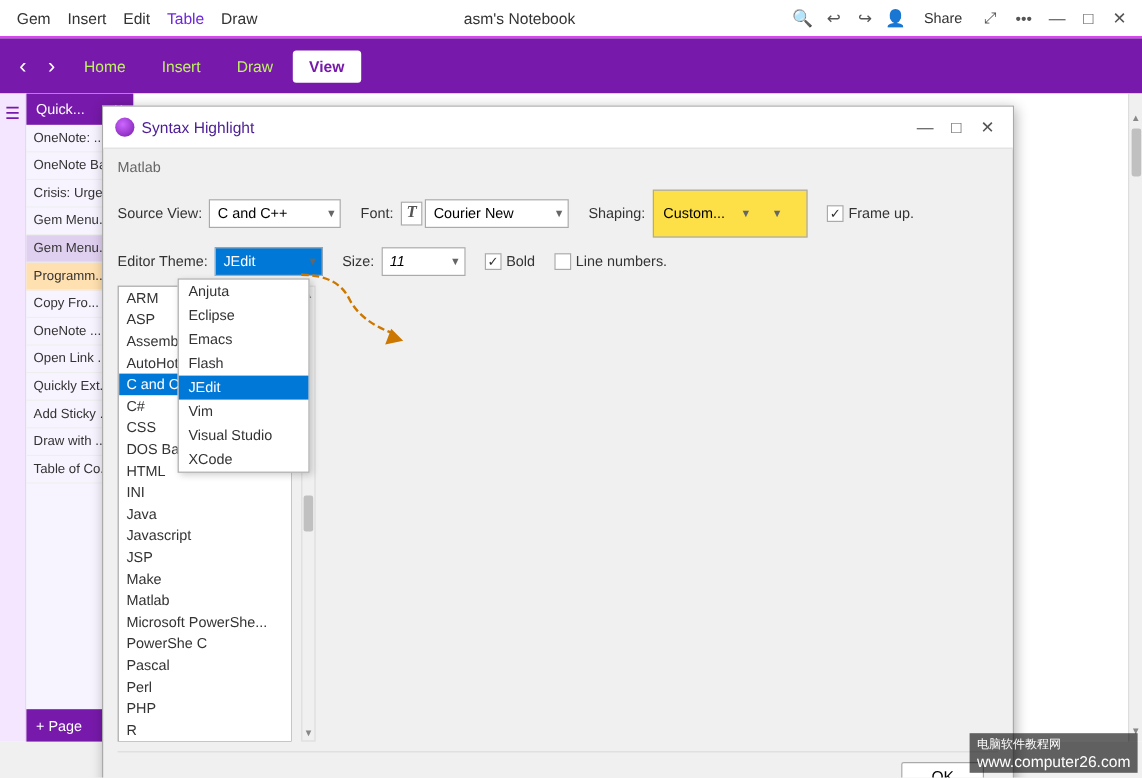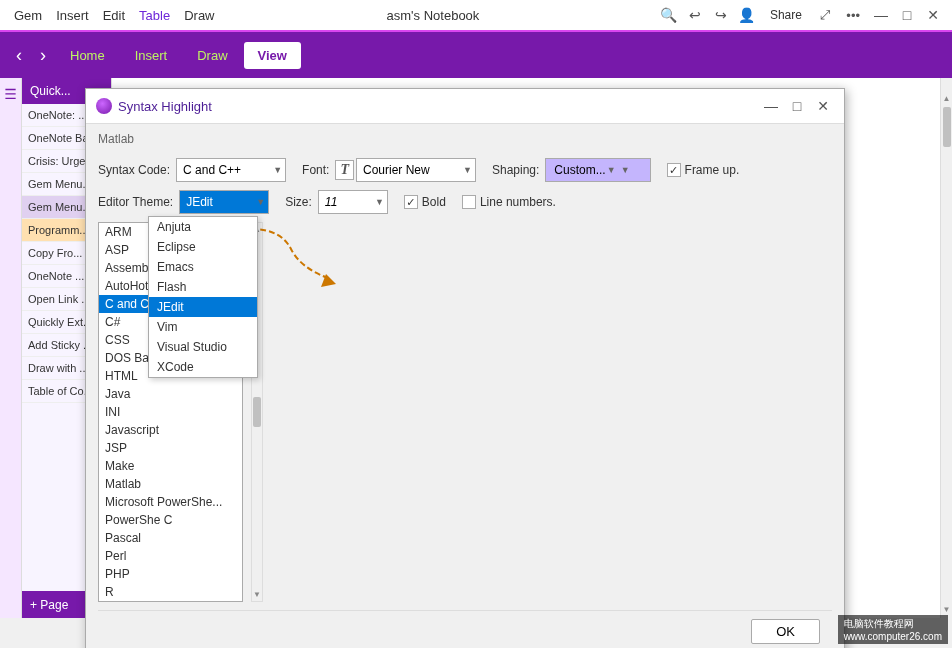--- a/index.html
+++ b/index.html
@@ -97,28 +97,28 @@
     .select-wrapper { position: relative; display: inline-block; }
     .select-wrapper::after { content: '▼'; position: absolute; right: 4px; top: 50%; transform: translateY(-50%); font-size: 9px; color: #666; pointer-events: none; }
 
     
     .checkbox-group { display: flex; align-items: flex-start; gap: 4px; }
     .cb-box { width: 14px; height: 14px; border: 1px solid #aaa; background: #fff; display: inline-flex; align-items: center; justify-content: center; cursor: pointer; }
     .cb-box.checked::after { content: '✓'; font-size: 11px; color: #333; }
 
     
     .shaping-btn {
-      height: 24px;
+      height: 40px;
       border: 1px solid #aaa;
-      background: #c4b5fd;
+      background: #fde047;
       padding: 2px 20px 2px 8px;
       font-size: 12px;
       cursor: pointer;
       position: relative;
-      display: flex; align-items: center; gap: 1px;
+      display: flex; align-items: center; gap: 13px;
     }
     .shaping-btn::after { content: '▼'; font-size: 9px; color: #666; margin-left: 4px; }
 
     
     .dialog-main { display: flex; gap: 8px; margin-top: 4px; }
 
     
     .code-preview {
       flex: 1;
       background: #1e1e2e;
@@ -276,21 +276,21 @@
         <button class="dialog-ctrl-btn close" style="background:none;border:none;cursor:pointer;font-size:14px;color:#555;">✕</button>
       </div>
     </div>
 
     <div class="dialog-options-label">Matlab</div>
 
     <div class="dialog-body">
 
       <div class="options-row">
         <div class="option-group">
-          <label class="option-label">Syntax Code:</label>
+          <label class="option-label">Source View:</label>
           <div class="select-wrapper">
             <select class="select-box" style="width:110px;">
               <option>C and C++</option>
             </select>
           </div>
         </div>
 
         <div class="option-group">
           <label class="option-label">Font:</label>
           <div class="select-wrapper" style="display:flex;align-items:center;gap:2px;">
@@ -367,22 +367,22 @@
         <div class="lang-list-container" style="max-height:380px;overflow-y:auto;width:145px;">
           <div class="lang-item">ARM</div>
           <div class="lang-item">ASP</div>
           <div class="lang-item">Assembler</div>
           <div class="lang-item">AutoHotKey</div>
           <div class="lang-item selected">C and C++</div>
           <div class="lang-item">C#</div>
           <div class="lang-item">CSS</div>
           <div class="lang-item">DOS Batch</div>
           <div class="lang-item">HTML</div>
+          <div class="lang-item">INI</div>
           <div class="lang-item">Java</div>
-          <div class="lang-item">INI</div>
           <div class="lang-item">Javascript</div>
           <div class="lang-item">JSP</div>
           <div class="lang-item">Make</div>
           <div class="lang-item">Matlab</div>
           <div class="lang-item">Microsoft PowerShe...</div>
           <div class="lang-item">PowerShe C</div>
           <div class="lang-item">Pascal</div>
           <div class="lang-item">Perl</div>
           <div class="lang-item">PHP</div>
           <div class="lang-item">R</div>
@@ -407,13 +407,13 @@
       </div>
 
       <div class="dialog-footer">
         <button class="footer-btn">OK</button>
       </div>
     </div>
   </div>
 
 </div>
 
-<div class="watermark">电脑软件教程网<br><span style="font-size:10px;">www.computer26.com</span></div>
+<div class="watermark">电脑软件教程网<br><span style="font-size:13px;">www.computer26.com</span></div>
 
 </body></html>

